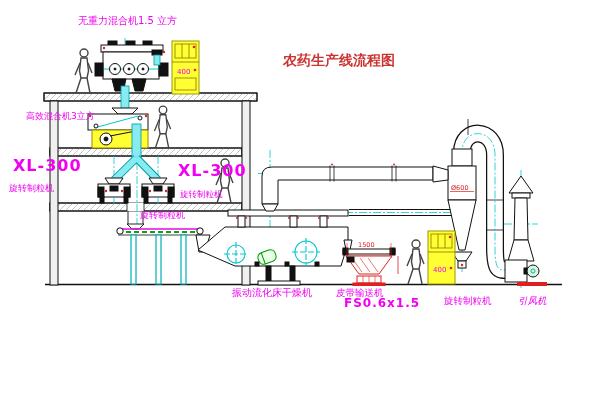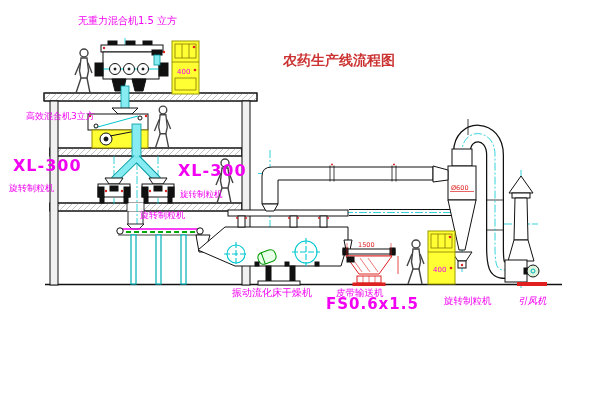--- a/index.html
+++ b/index.html
@@ -304,18 +304,18 @@
 <div class="lbl" style="left:9px;top:184px;font-size:9px;">旋转制粒机</div>
 
 <div class="lbl model" style="left:178px;top:163px;font-size:16px;">XL-300</div>
 <div class="lbl" style="left:180px;top:190px;font-size:8.5px;">旋转制粒机</div>
 
 <div class="lbl" style="left:140px;top:211px;font-size:9px;">旋转制粒机</div>
 
 <div class="lbl" style="left:232px;top:288px;font-size:10px;">振动流化床干燥机</div>
 
 <div class="lbl" style="left:336px;top:288px;font-size:9.5px;">皮带输送机</div>
-<div class="lbl model" style="left:326px;top:297px;font-size:15px;">FS0.6x1.5</div>
+<div class="lbl model" style="left:344px;top:297px;font-size:12px;">FS0.6x1.5</div>
 
 <div class="lbl" style="left:444px;top:296px;font-size:9.5px;">旋转制粒机</div>
 
 <div class="lbl" style="left:518px;top:296px;font-size:9.5px;font-style:italic;">引风机</div>
 </div>
 
 </body></html>

